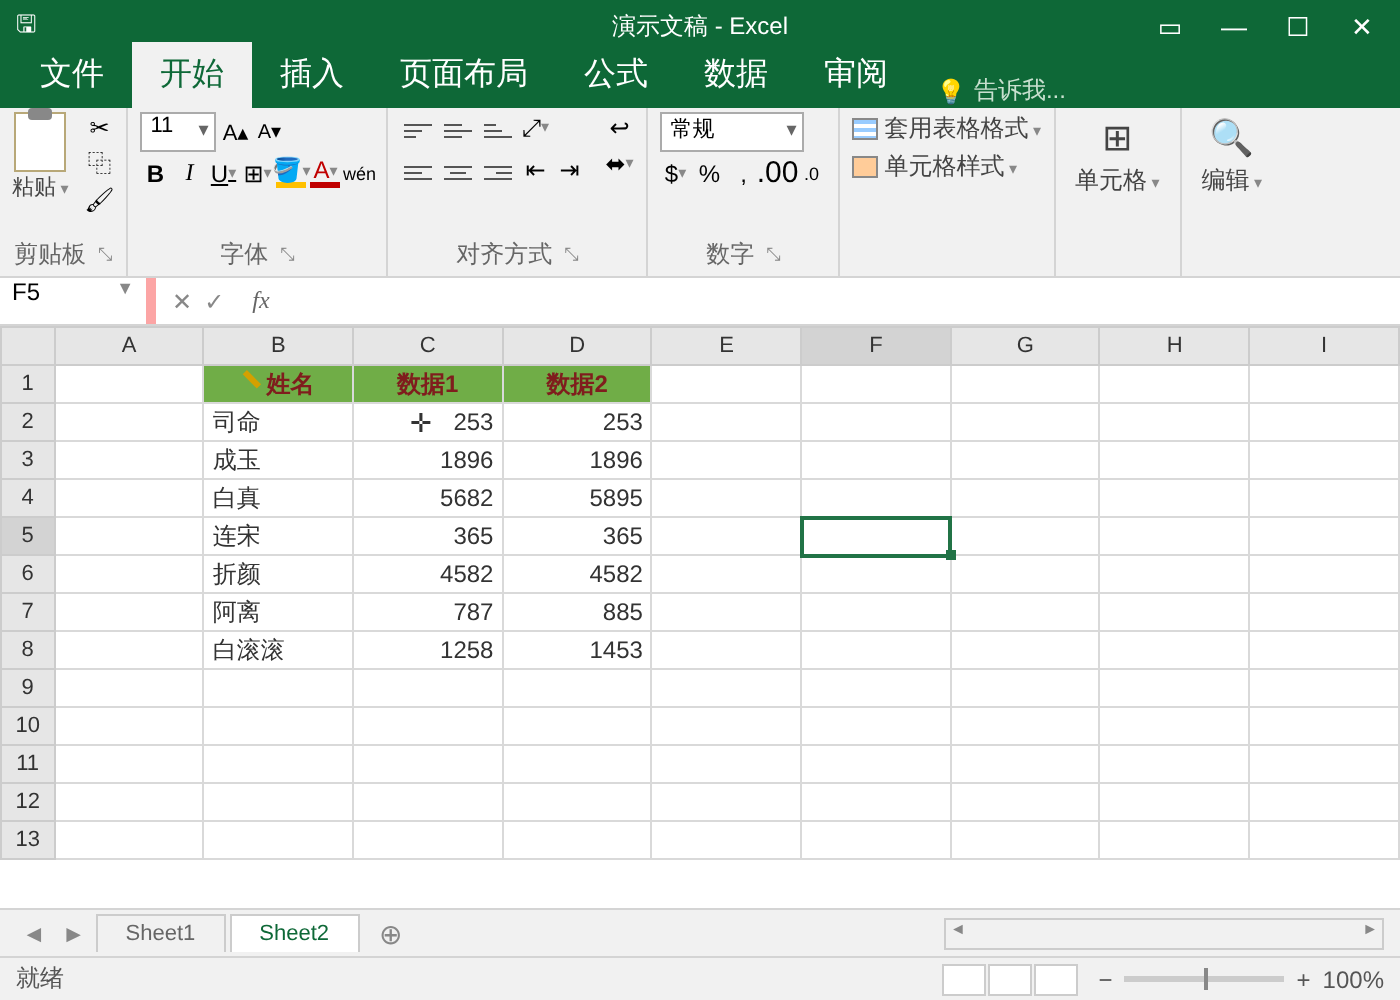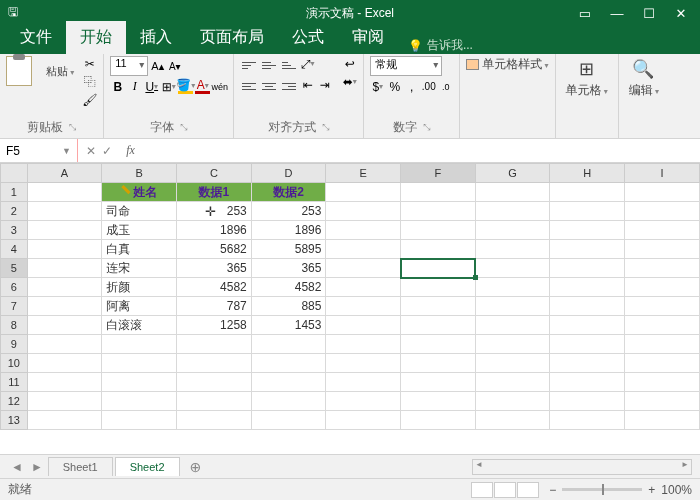--- a/index.html
+++ b/index.html
@@ -14,21 +14,21 @@
 .rbn-tab.active{background:#f1f1f1;color:#0e6837}
 .tell-me{display:flex;align-items:center;gap:4px;color:#c8e0cf;margin-left:10px;font-size:12px}
 .rbn-right{margin-left:auto;display:flex;align-items:center;gap:8px}
 .login-link{color:#fff;text-decoration:underline;cursor:pointer}
 .share-btn{background:#2b8a57;color:#fff;padding:3px 8px;cursor:pointer;display:flex;align-items:center;gap:3px}
 .ribbon{background:#f1f1f1;height:85px;border-bottom:1px solid #d4d4d4;display:flex}
 .grp{border-right:1px solid #d4d4d4;padding:2px 6px 0;display:flex;flex-direction:column;justify-content:space-between;height:100%}
 .grp-body{display:flex;align-items:flex-start;gap:4px;flex:1}
 .grp-label{font-size:11px;color:#666;text-align:center;padding-bottom:2px;display:flex;align-items:center;justify-content:center;gap:6px}
 .dlg-launch{font-size:9px;color:#888;cursor:pointer}
-.clip-col{display:flex;align-items:center;gap:14px}
+.clip-col{display:flex;flex-direction:column;align-items:center;gap:0}
 .paste-ic{width:26px;height:30px;background:#fff;border:1px solid #b8a878;position:relative}
 .paste-ic:before{content:"";position:absolute;top:-3px;left:6px;width:12px;height:6px;background:#888;border-radius:2px}
 .clip-side{display:flex;flex-direction:column;gap:3px;margin-left:4px}
 .ic15{width:15px;height:15px;display:inline-flex;align-items:center;justify-content:center;cursor:pointer}
 .font-col{display:flex;flex-direction:column;gap:3px}
 .font-row{display:flex;align-items:center;gap:2px}
 .font-sel{border:1px solid #ababab;background:#fff;height:20px;padding:0 16px 0 4px;font-size:11px;position:relative}
 .font-sel:after{content:"▾";position:absolute;right:3px;top:2px;color:#666;font-size:10px}
 .fs-sel{width:38px}
 .fn-sel{width:72px}
@@ -38,35 +38,35 @@
 .align-col{display:flex;flex-direction:column;gap:3px}
 .align-row{display:flex;gap:2px}
 .ab{width:18px;height:18px;cursor:pointer;display:flex;flex-direction:column;justify-content:center;gap:2px;padding:2px}
 .ab span{height:1px;background:#555;display:block}
 .num-col{display:flex;flex-direction:column;gap:3px}
 .style-col{display:flex;flex-direction:column;gap:2px}
 .style-row{display:flex;align-items:center;gap:3px;cursor:pointer;font-size:11px;color:#444;white-space:nowrap}
 .sq{width:13px;height:11px;border:1px solid #888}
 .big-btn{display:flex;flex-direction:column;align-items:center;gap:2px;cursor:pointer;padding:2px 4px;font-size:11px;color:#444}
 .namebox-bar{height:24px;border-bottom:1px solid #d4d4d4;display:flex;align-items:center;background:#fff}
-.namebox{width:78px;border-right:1px solid #fca5a5;padding:0 6px;height:100%;display:flex;align-items:center;justify-content:space-between}
+.namebox{width:78px;border-right:5px solid #fca5a5;padding:0 6px;height:100%;display:flex;align-items:flex-start;justify-content:space-between}
 .nb-dd{font-size:9px;color:#888}
 .fx-btns{display:flex;gap:6px;padding:0 8px;color:#888}
 .fx-lbl{font-style:italic;font-family:serif;color:#666;padding:0 6px}
 .fbar{flex:1;padding:0 6px}
 .grid-wrap{flex:1;overflow:hidden;position:relative;background:#fff}
 table{border-collapse:collapse;width:100%}
 .colhdr th{background:#e6e6e6;border:1px solid #ccc;font-weight:normal;color:#333;height:19px;font-size:11px}
 .colhdr th.sel{background:#d3d3d3}
 .colhdr th:first-child{background:#e6e6e6;width:25px}
 .rowhdr{background:#e6e6e6;border:1px solid #ccc;text-align:center;color:#333;width:25px;font-size:11px}
 .rowhdr.sel{background:#d3d3d3}
 td{border:1px solid #d9d9d9;height:19px;padding:0 4px;font-size:12px;color:#333;text-align:right}
 td.txt{text-align:left}
-.hcell{background:#70ad47;color:#4c1d95;text-align:center;font-weight:bold}
+.hcell{background:#70ad47;color:#7f1d1d;text-align:center;font-weight:bold}
 .selcell{outline:2px solid #217346;outline-offset:-1px;background:#fff;position:relative}
 .selcell:after{content:"";position:absolute;right:-3px;bottom:-3px;width:5px;height:5px;background:#217346}
 .sheet-tabs{height:24px;border-top:1px solid #d4d4d4;background:#f1f1f1;display:flex;align-items:center;padding:0 8px;gap:2px}
 .nav-ar{color:#888;padding:0 3px;cursor:pointer}
 .sheet-tab{padding:3px 14px;background:#fff;border:1px solid #ccc;border-bottom:none;cursor:pointer;font-size:11px;color:#0e6837}
 .sheet-tab.inactive{background:#f1f1f1;color:#666}
 .add-sheet{padding:0 8px;color:#888;cursor:pointer;font-size:14px}
 .scroll-h{margin-left:auto;height:16px;width:220px;background:#f1f1f1;border:1px solid #ccc;position:relative}
 .scroll-h:before{content:"◄";position:absolute;left:2px;font-size:8px;color:#888}
 .scroll-h:after{content:"►";position:absolute;right:2px;font-size:8px;color:#888}
@@ -95,20 +95,21 @@
     <div class="win-btn">✕</div>
   </div>
 </div>
 
 <div class="rbn-tabs">
   <div class="rbn-tab">文件</div>
   <div class="rbn-tab active">开始</div>
   <div class="rbn-tab">插入</div>
   <div class="rbn-tab">页面布局</div>
   <div class="rbn-tab">公式</div>
+  <div class="rbn-tab">数据</div>
   <div class="rbn-tab">审阅</div>
   <div class="tell-me">
     <span>💡</span>
     <span>告诉我...</span>
   </div>
 </div>
 
 <div class="ribbon">
   <div class="grp">
     <div class="grp-body">
@@ -206,34 +207,38 @@
   </div>
 
   <div class="grp">
     <div class="grp-body">
       <div class="num-col">
         <div class="font-sel" style="width:72px">常规</div>
         <div class="font-row">
           <span class="ic15 dd">$</span>
           <span class="ic15">%</span>
           <span class="ic15">,</span>
-          <span class="ic15" style="font-size:10px">.00</span>
+          <span class="ic15" style="font-size:15px">.00</span>
           <span class="ic15" style="font-size:9px">.0</span>
         </div>
       </div>
     </div>
     <div class="grp-label">
         <span>数字</span>
         <span class="dlg-launch">⤡</span>
       </div>
   </div>
 
   <div class="grp">
     <div class="grp-body">
       <div class="style-col">
+        <div class="style-row">
+            <span class="sq" style="background:repeating-linear-gradient(#9cf,#9cf 2px,#fff 2px,#fff 4px)"></span>
+            <span class="dd">套用表格格式</span>
+          </div>
         <div class="style-row">
             <span class="sq" style="background:#fc9"></span>
             <span class="dd">单元格样式</span>
           </div>
       </div>
     </div>
   </div>
 
   <div class="grp">
     <div class="grp-body">

